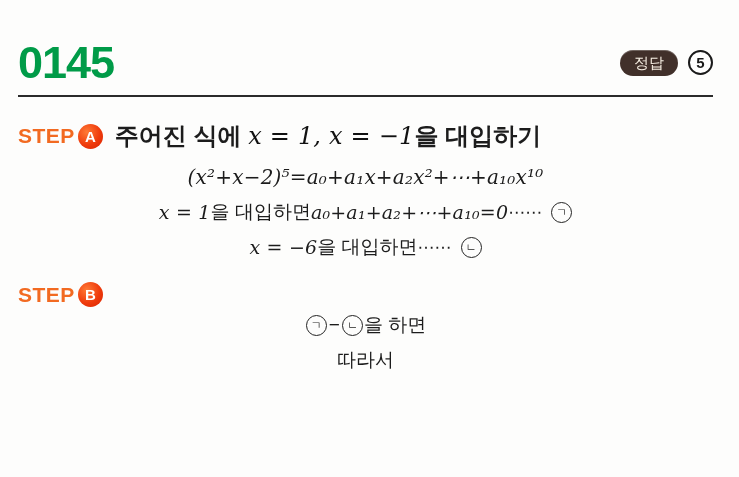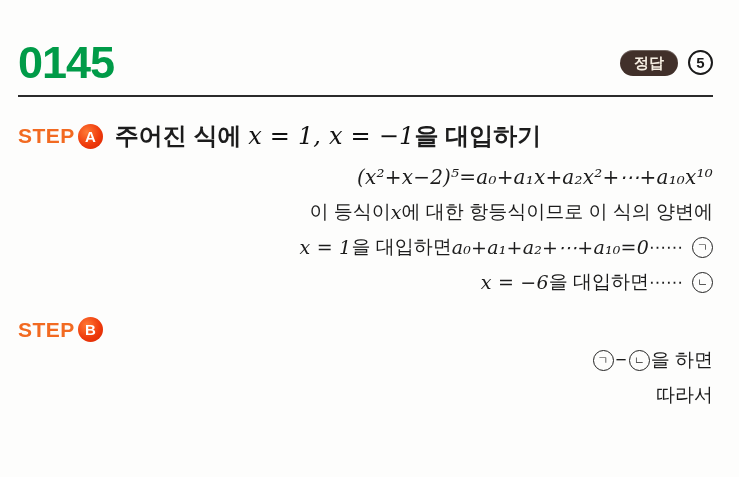--- a/index.html
+++ b/index.html
@@ -13,21 +13,21 @@
   .page { box-sizing:border-box; width:739px; height:477px; padding:40px 26px 0 18px; }
 
   .header { display:flex; justify-content:space-between; align-items:center; }
   .problem-number {
     font-size:45px; font-weight:800; line-height:1; letter-spacing:-1px;
     color:#009b48;
   }
   .answer-area { display:flex; align-items:center; gap:10px; }
   .answer-badge {
     background:#41302a; color:#f6eee2;
-    font-size:15px; font-weight:700;
+    font-size:15px; font-weight:400;
     padding:4px 14px; border-radius:14px; line-height:1.2;
     box-shadow: inset 0 1px 0 rgba(255,255,255,.25);
   }
   .answer-circle {
     box-sizing:border-box; width:25px; height:25px;
     border:2px solid #1b1b1b; border-radius:50%;
     display:inline-flex; align-items:center; justify-content:center;
     font-size:15px; font-weight:600; background:#fff;
   }
 
@@ -41,21 +41,21 @@
     color:#fff; font-weight:800; font-size:15px;
     display:inline-flex; align-items:center; justify-content:center;
     margin:0 12px 0 3px;
   }
   .step-title { font-size:24px; font-weight:700; color:#111; }
 
   .math { font-family:"DejaVu Serif", serif; font-style:italic; font-weight:normal; letter-spacing:.2px; }
   .kr { color:#1c1c1c; }
 
   .line {
-    display:flex; justify-content:flex-end; align-items:center;
+    display:flex; justify-content:center; align-items:center;
     font-size:19px; min-height:34px; margin-top:1px;
   }
   .line-left { display:inline-flex; align-items:center; flex-wrap:nowrap; }
   .eq-line { font-size:20px; margin-top:8px; }
 
   .marker { display:inline-flex; align-items:center; gap:9px; color:#1c1c1c; font-size:17px; }
   .ref-circle {
     box-sizing:border-box; width:21px; height:21px;
     border:1.6px solid #222; border-radius:50%;
     display:inline-flex; align-items:center; justify-content:center;
@@ -86,27 +86,20 @@
     <span class="step-badge">A</span>
     <span class="step-title"><span class="kr">주어진 식에 </span><span class="math">x = 1, x = −1</span><span class="kr">을 대입하기</span></span>
   </div>
 
   <div class="line eq-line">
     <span class="line-left">
         <span class="math">(x²+x−2)⁵=a₀+a₁x+a₂x²+⋯+a₁₀x¹⁰</span>
       </span>
   </div>
 
-  <div class="line">
-    <span class="line-left">
-        <span class="kr">이 등식이 </span>
-        <span class="math">x</span>
-        <span class="kr">에 대한 항등식이므로 이 식의 양변에</span>
-      </span>
-  </div>
 
   <div class="line">
     <span class="line-left">
         <span class="math">x = 1</span>
         <span class="kr">을 대입하면 </span>
         <span class="math">a₀+a₁+a₂+⋯+a₁₀=0</span>
       </span>
     <span class="marker">
         <span>⋯⋯</span>
         <span class="ref-circle">ㄱ</span>

